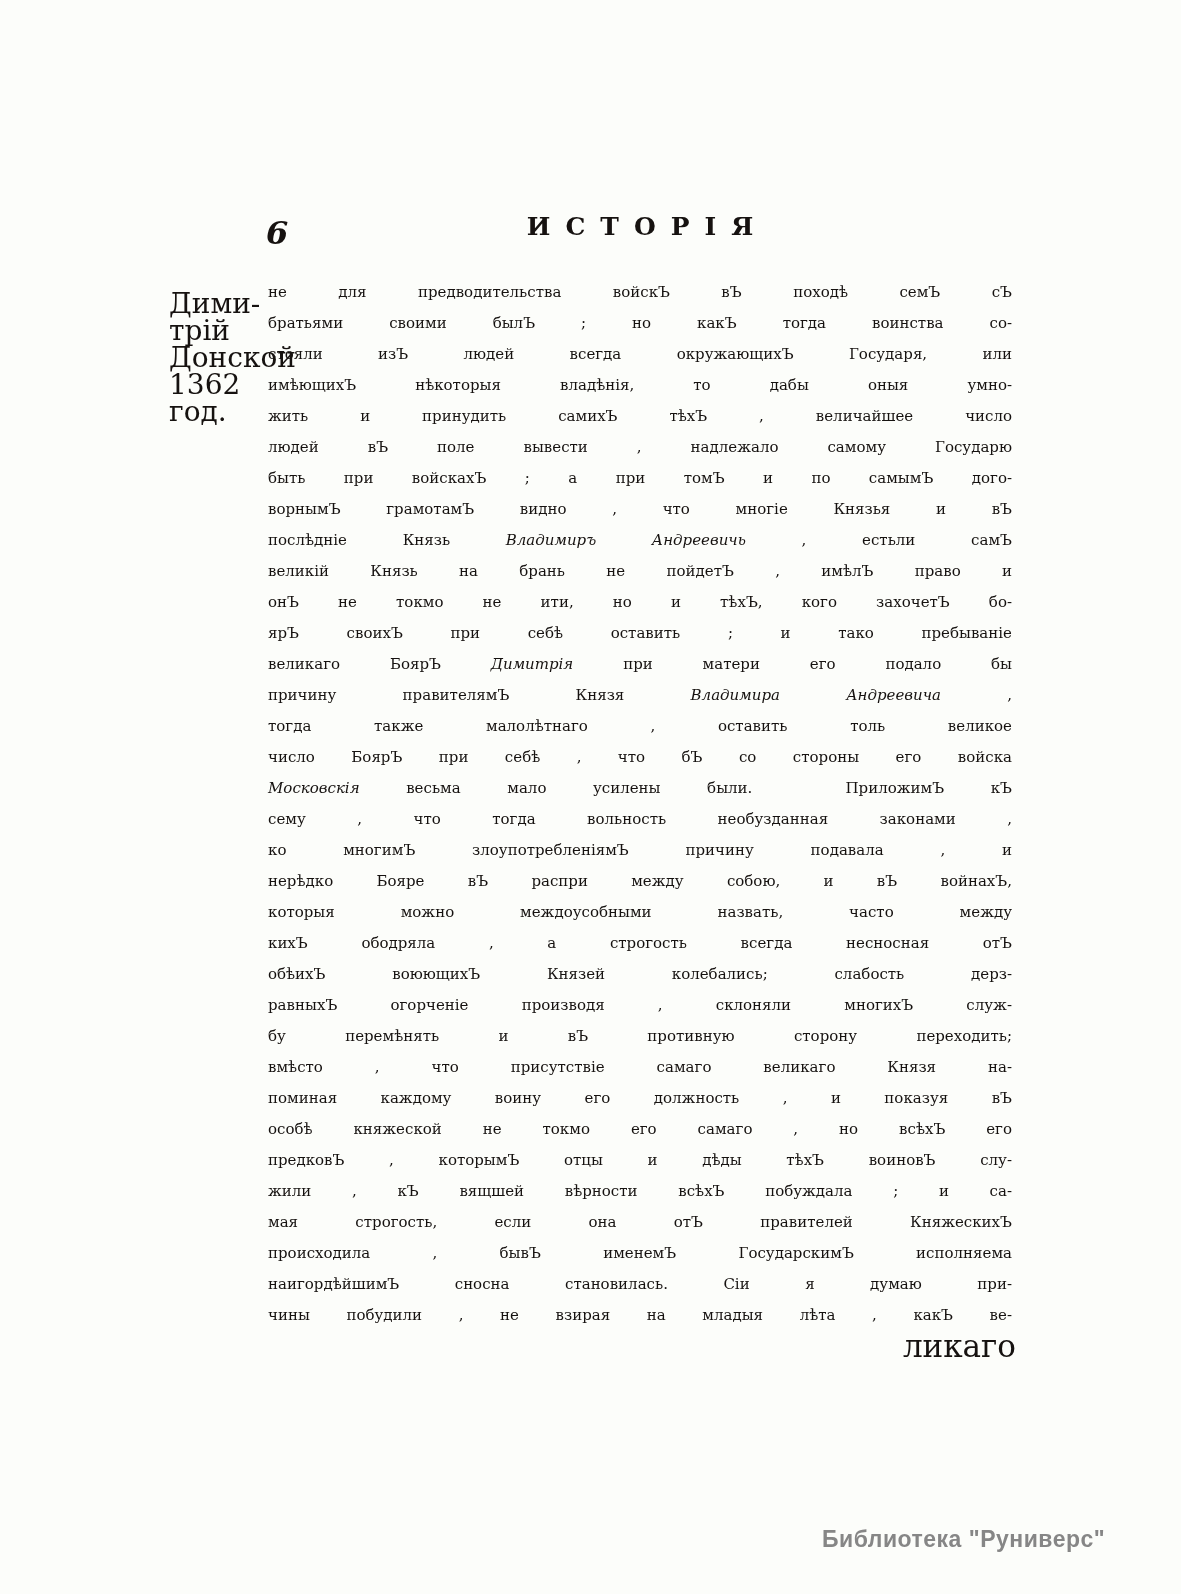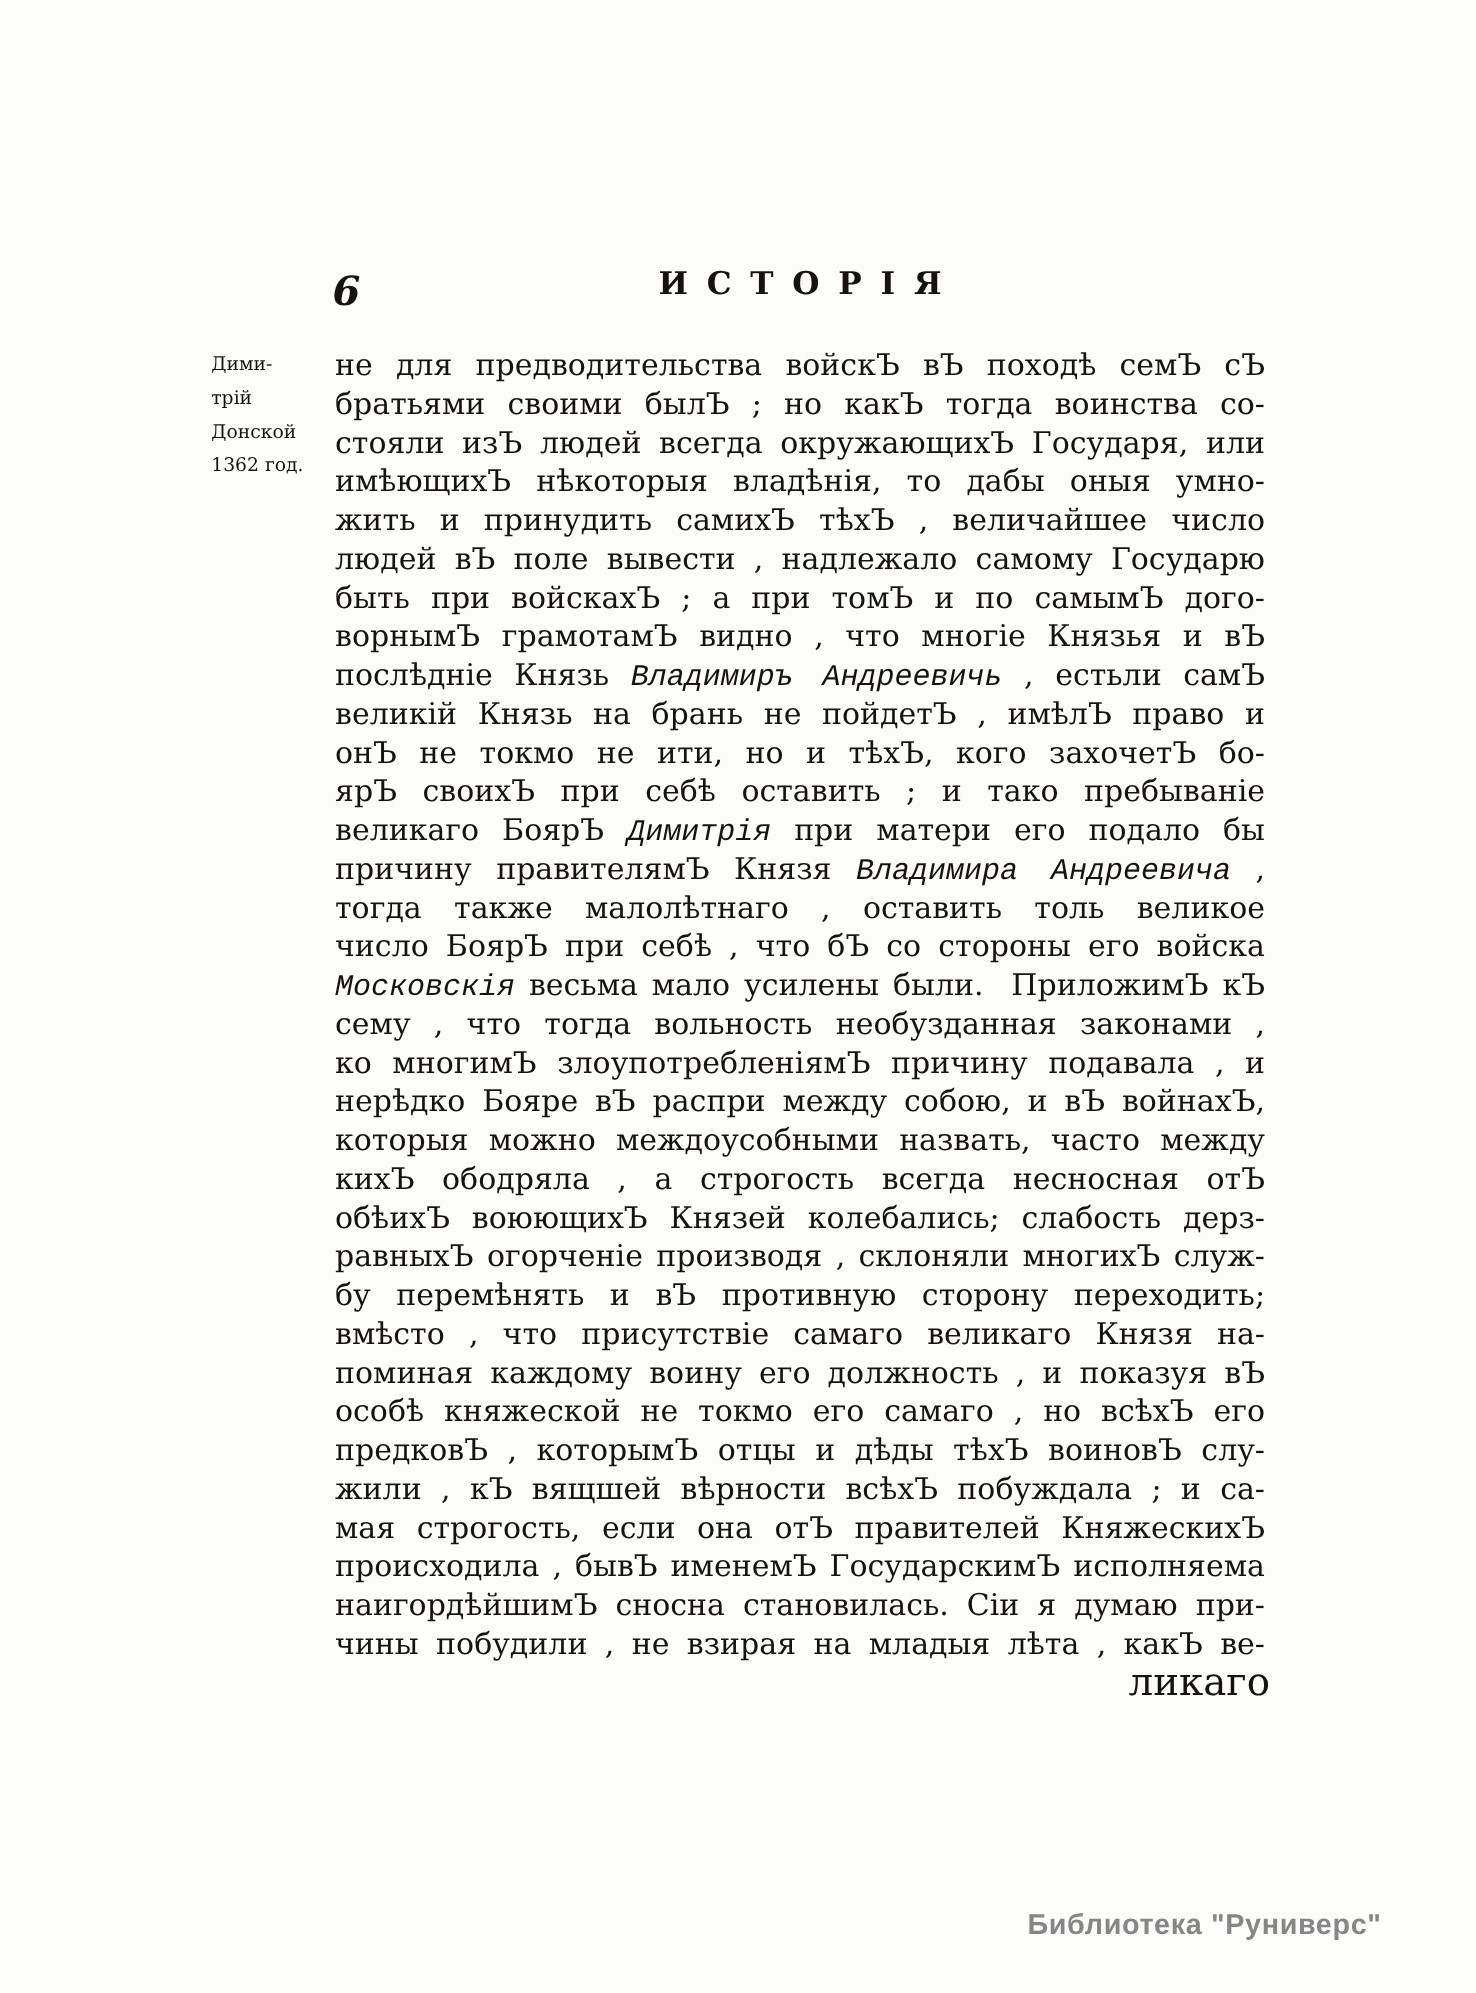--- a/index.html
+++ b/index.html
@@ -20,35 +20,35 @@
     position:absolute;left:266px;top:214px;
     font-size:32px;font-style:italic;font-weight:bold;
   }
   .title{
     position:absolute;left:268px;top:212px;width:744px;
     text-align:center;font-size:25px;font-weight:bold;
     letter-spacing:0.60em;text-indent:0.60em;
   }
 
   .margin-note{
-    position:absolute;left:169px;top:278px;width:102px;
-    font-size:15px;line-height:27px;
+    position:absolute;left:169px;top:290px;width:102px;
+    font-size:28px;line-height:27px;
   }
 
   .body-text{
     position:absolute;left:268px;top:277px;width:744px;
-    font-size:24px;
+    font-size:15px;
   }
   .tline{
     height:31px;line-height:31px;
     white-space:nowrap;
     text-align:justify;
     text-align-last:justify;
   }
-  .it{font-style:italic;font-family:Liberation Mono, monospace;}
+  .it{font-style:italic;}
 
   .catchword{
     position:absolute;left:272px;top:1331px;width:744px;
     text-align:right;font-size:31px;line-height:31px;
   }
 
   .watermark{
     position:absolute;left:822px;top:1526px;
     font-family:"Liberation Sans", sans-serif;
     font-weight:bold;font-size:23px;letter-spacing:0.5px;

